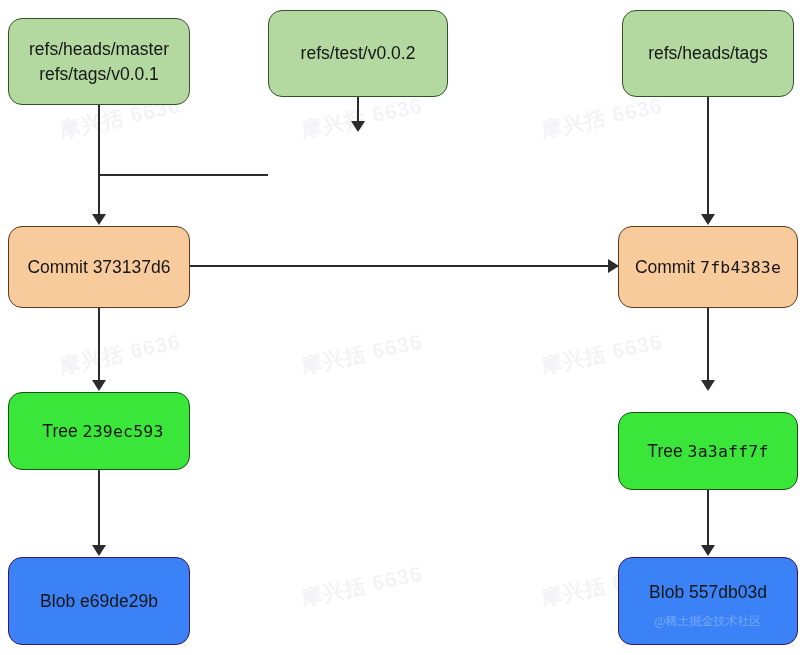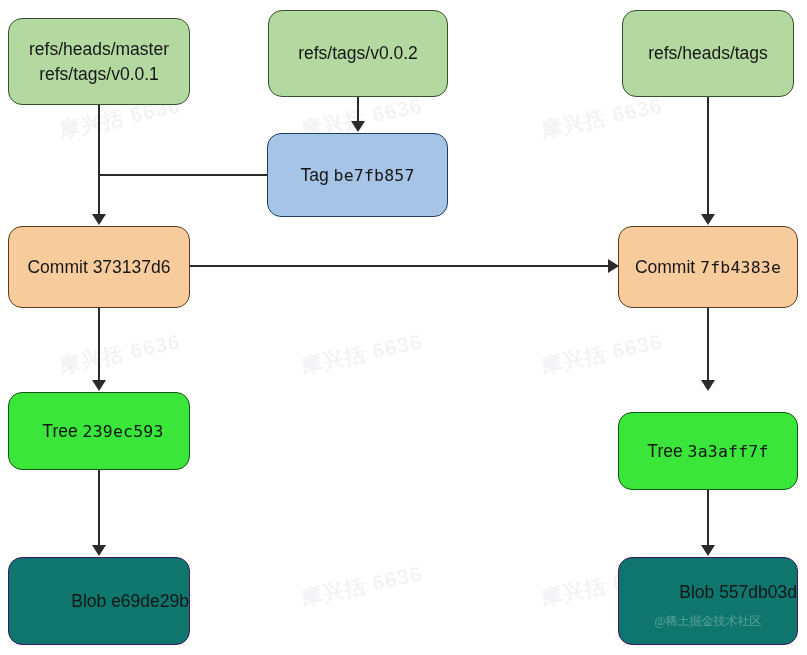--- a/index.html
+++ b/index.html
@@ -50,21 +50,21 @@
   .mono {
     font-family: "DejaVu Sans Mono", "Liberation Mono", monospace;
     font-size: 16.5px;
     letter-spacing: 0.2px;
   }
 
   .n-ref   { background: #b3d9a0; border-color: #36522c; }
   .n-tag   { background: #a6c4e5; border-color: #1f3d63; }
   .n-commit{ background: #f8cb9c; border-color: #5a3b1c; }
   .n-tree  { background: #3ae63a; border-color: #165416; }
-  .n-blob  { background: #0f766e; border-color: #3f1466; align-items: flex-end; }
+  .n-blob  { background: #3b82f6; border-color: #3f1466; }
 
   
   .seg {
     position: absolute;
     background: #2b2b2b;
     z-index: 2;
   }
   .seg.v { width: 2px; }
   .seg.h { height: 2px; }
 
@@ -137,30 +137,27 @@
 
   <div class="seg v" style="left:707px; top:470px; height:76px;"></div>
   <div class="arrow-down" style="left:701px; top:545px;"></div>
 
   <div class="node n-ref" style="left:8px; top:10px; width:182px; height:87px;margin-top:8px;">
     <span>refs/heads/master</span>
     <span class="line2">refs/tags/v0.0.1</span>
   </div>
 
   <div class="node n-ref" style="left:268px; top:10px; width:180px; height:87px;">
-    <span>refs/tags/v0.0.2</span>
+    <span>refs/test/v0.0.2</span>
   </div>
 
   <div class="node n-ref" style="left:622px; top:10px; width:172px; height:87px;">
     <span>refs/heads/tags</span>
   </div>
 
-  <div class="node n-tag" style="left:267px; top:133px; width:181px; height:84px;">
-    <span><span>Tag </span><span class="mono">be7fb857</span></span>
-  </div>
 
   <div class="node n-commit" style="left:8px; top:226px; width:182px; height:82px;">
     <span><span>Commit </span><span>373137d6</span></span>
   </div>
 
   <div class="node n-commit" style="left:618px; top:226px; width:180px; height:82px;">
     <span><span>Commit </span><span class="mono">7fb4383e</span></span>
   </div>
 
   <div class="node n-tree" style="left:8px; top:392px; width:182px; height:78px;padding-left:8px;">

